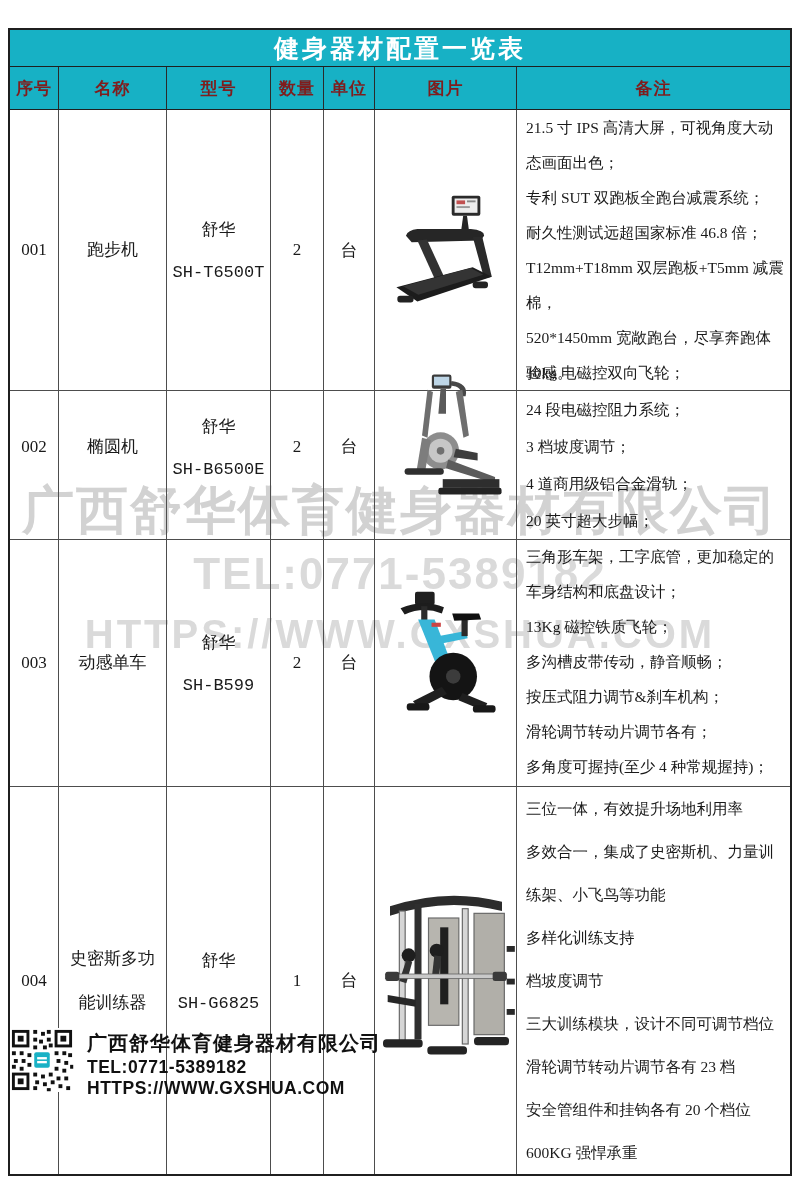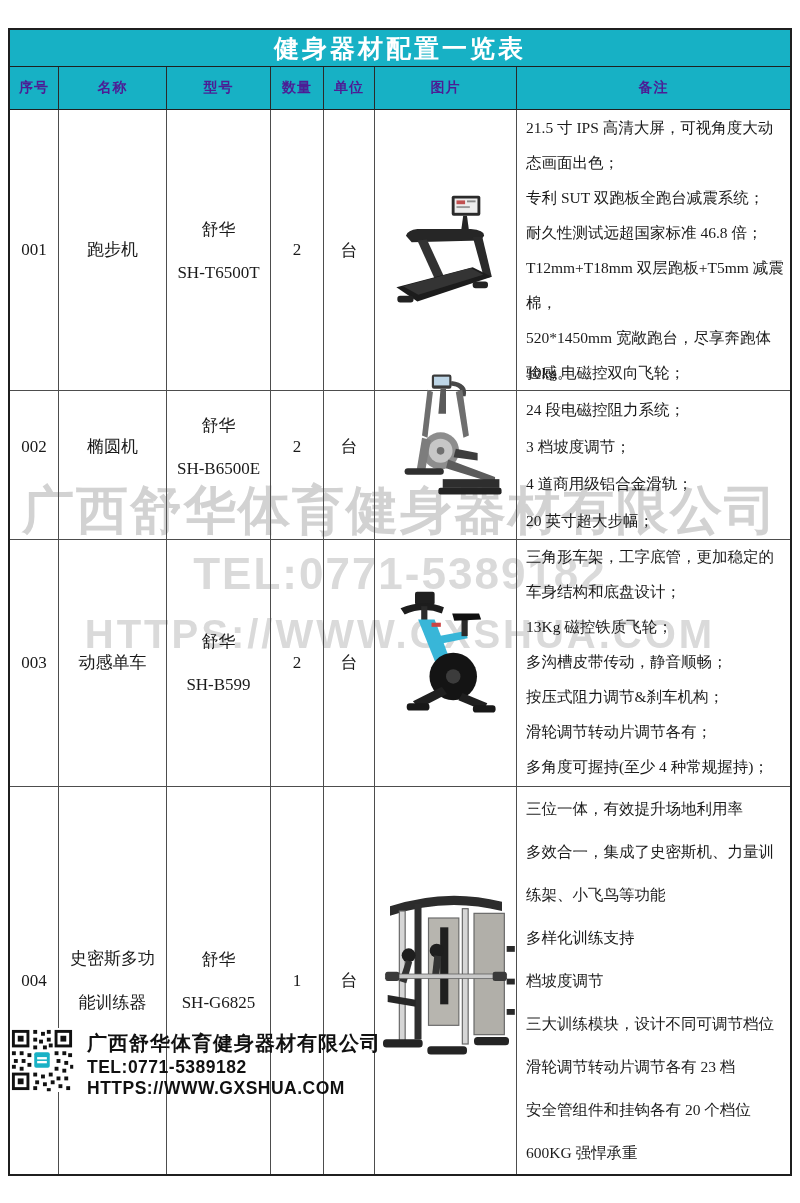--- a/index.html
+++ b/index.html
@@ -21,25 +21,25 @@
        background:#17b1c5;color:#fff;display:flex;align-items:center;justify-content:center;
        font-family:"Liberation Sans","DejaVu Sans",sans-serif;font-weight:bold;
        font-size:25px;letter-spacing:3px;}
   .grid{display:grid;grid-template-columns:49px 108px 104px 53px 51px 142px 1fr;}
   .c{box-sizing:border-box;border-right:1px solid #4d4d4d;border-bottom:1px solid #4d4d4d;
      display:flex;align-items:center;justify-content:center;text-align:center;
      font-size:17px;background:transparent;position:relative;}
   .c:last-child{border-right:none;}
   .row-last .c{border-bottom:none;}
   .head{height:43px;}
-  .head .c{background:#17b1c5;color:#4c1d95;border-right:1px solid #2a2a2a;border-bottom:1px solid #1f1f1f;
-     font-family:"Liberation Sans","DejaVu Sans",sans-serif;font-weight:bold;font-size:14px;letter-spacing:1px;}
+  .head .c{background:#17b1c5;color:#7f1d1d;border-right:1px solid #2a2a2a;border-bottom:1px solid #1f1f1f;
+     font-family:"Liberation Sans","DejaVu Sans",sans-serif;font-weight:bold;font-size:17px;letter-spacing:1px;}
   .head .c:last-child{border-right:none;}
   .r1{height:244px;} .r2{height:185px;} .r3{height:248px;} .r4{height:387px;}
-  .model-cell{flex-direction:column;gap:22px;}
+  .model-cell{flex-direction:column;gap:22px;font-family:Liberation Mono, monospace;}
   .name-cell{line-height:44px;padding:0 9px;}
   .rem{flex-direction:column;align-items:flex-start;justify-content:flex-start;
        text-align:left;padding:0 6px 0 9px;font-size:15.5px;}
   .rem p{margin:0;width:100%;}
   .r1 .rem p,.r3 .rem p{line-height:35px;}
   .r2 .rem p{line-height:37px;}
   .r4 .rem p{line-height:43px;}
   .pic svg{display:block;}
 
   

